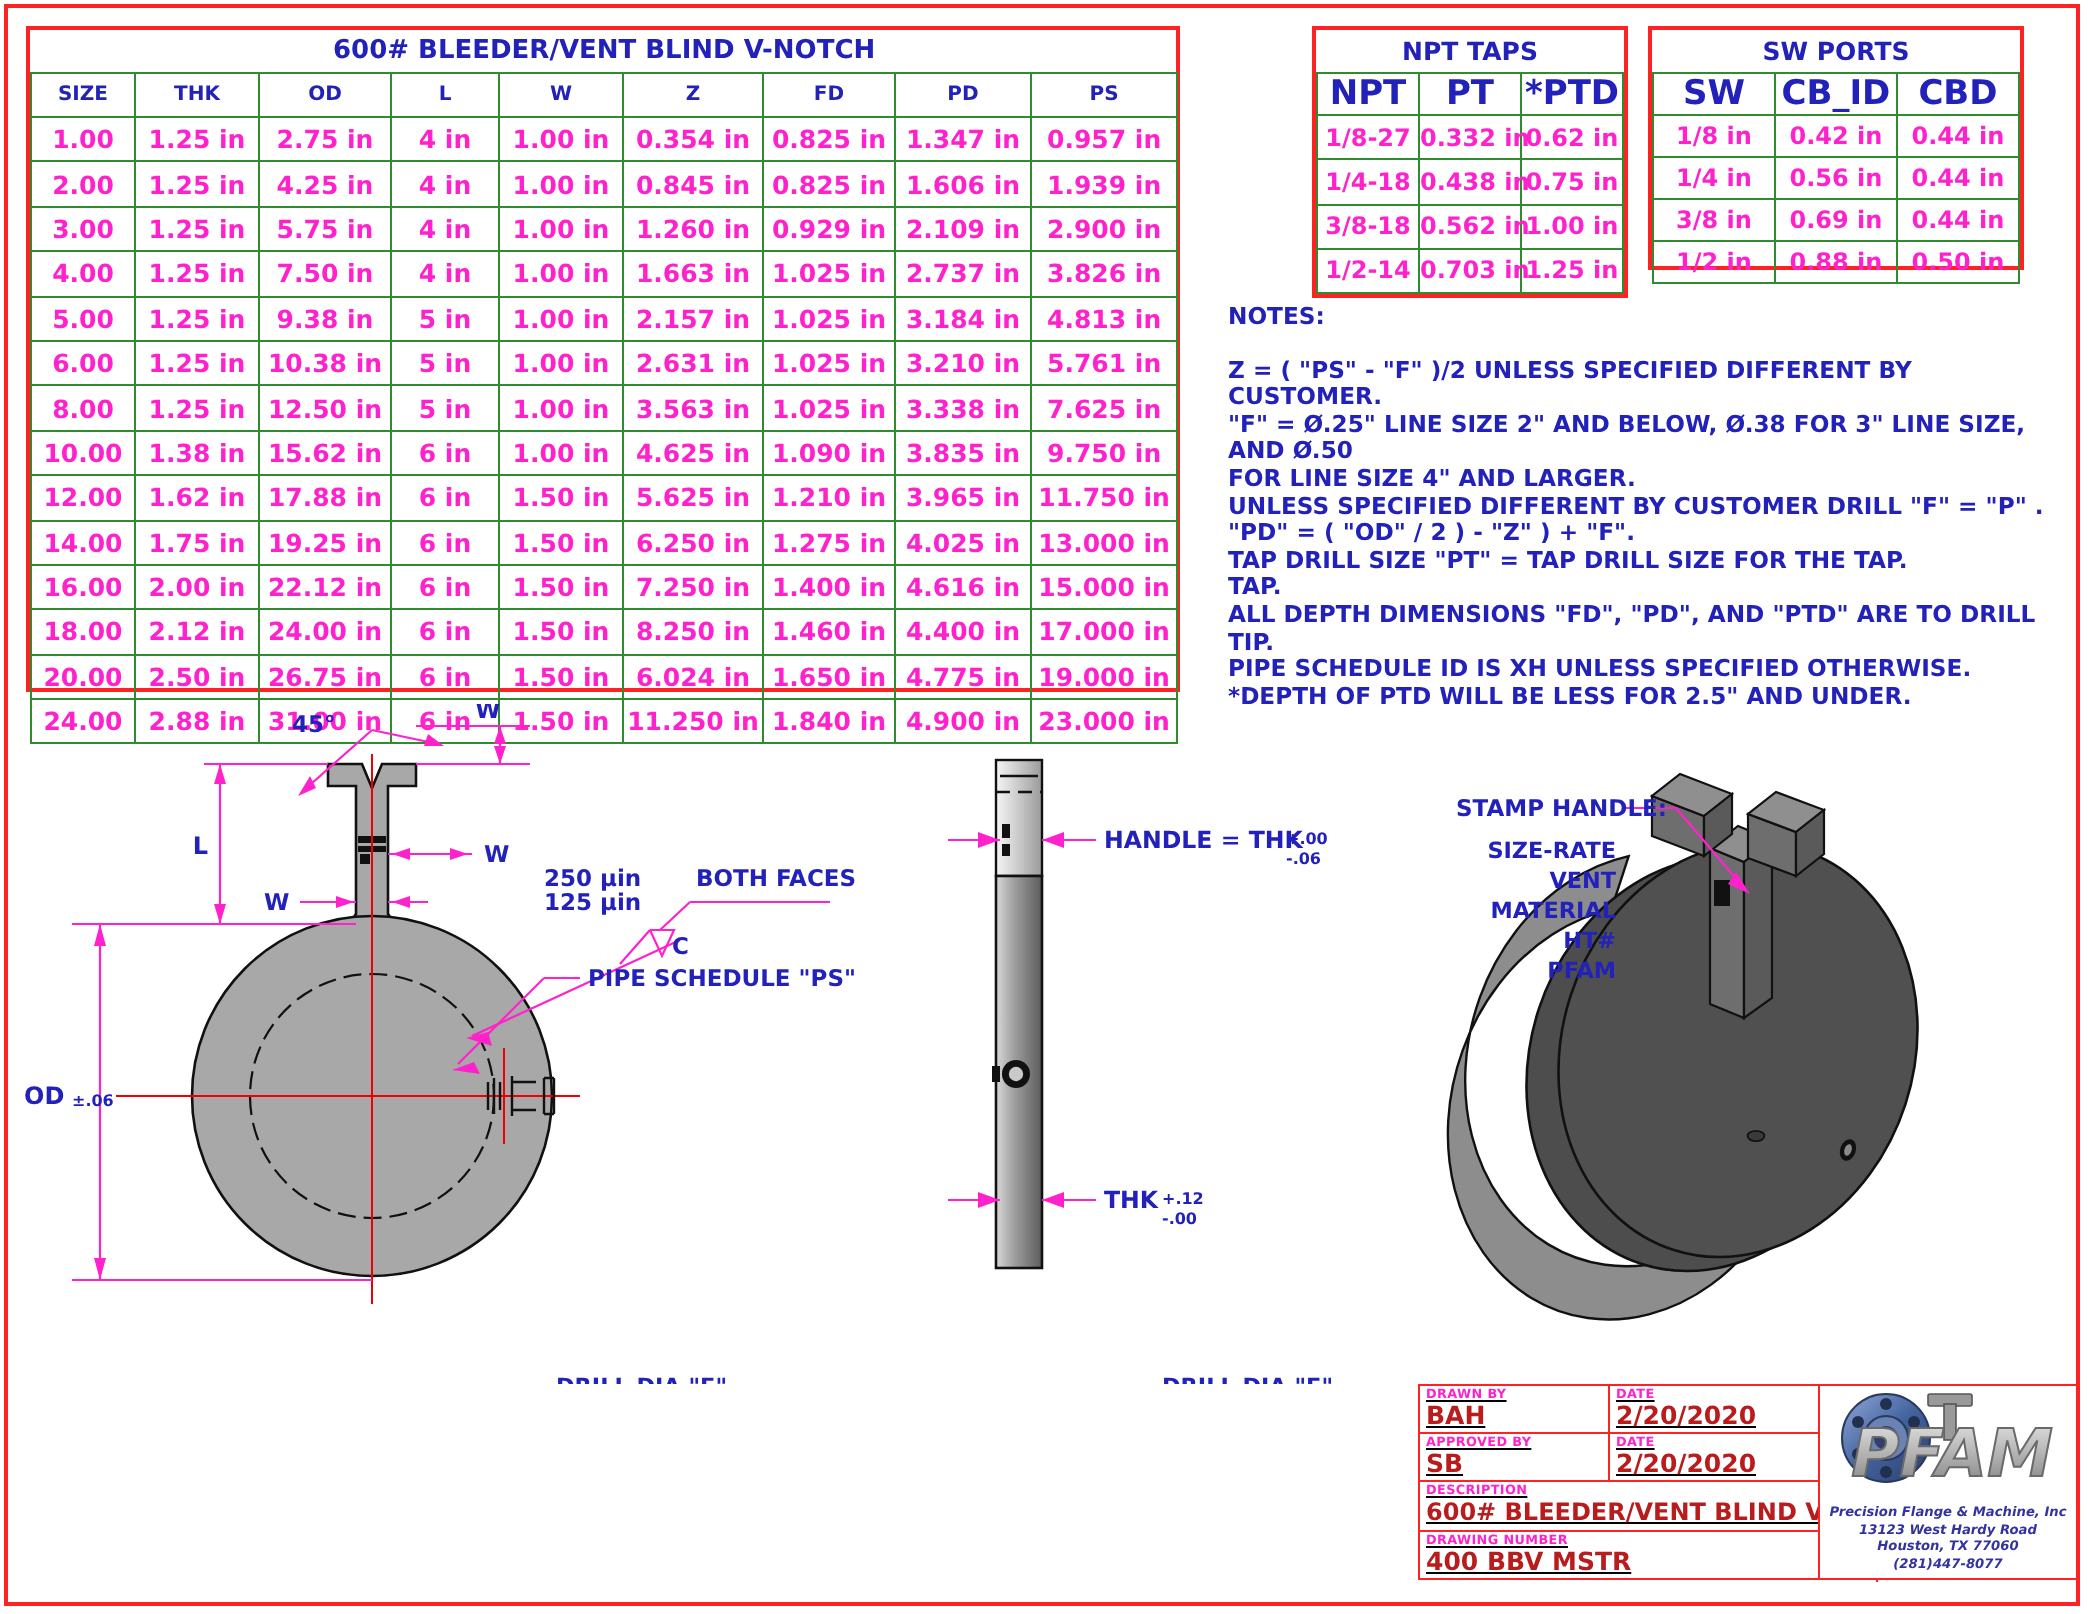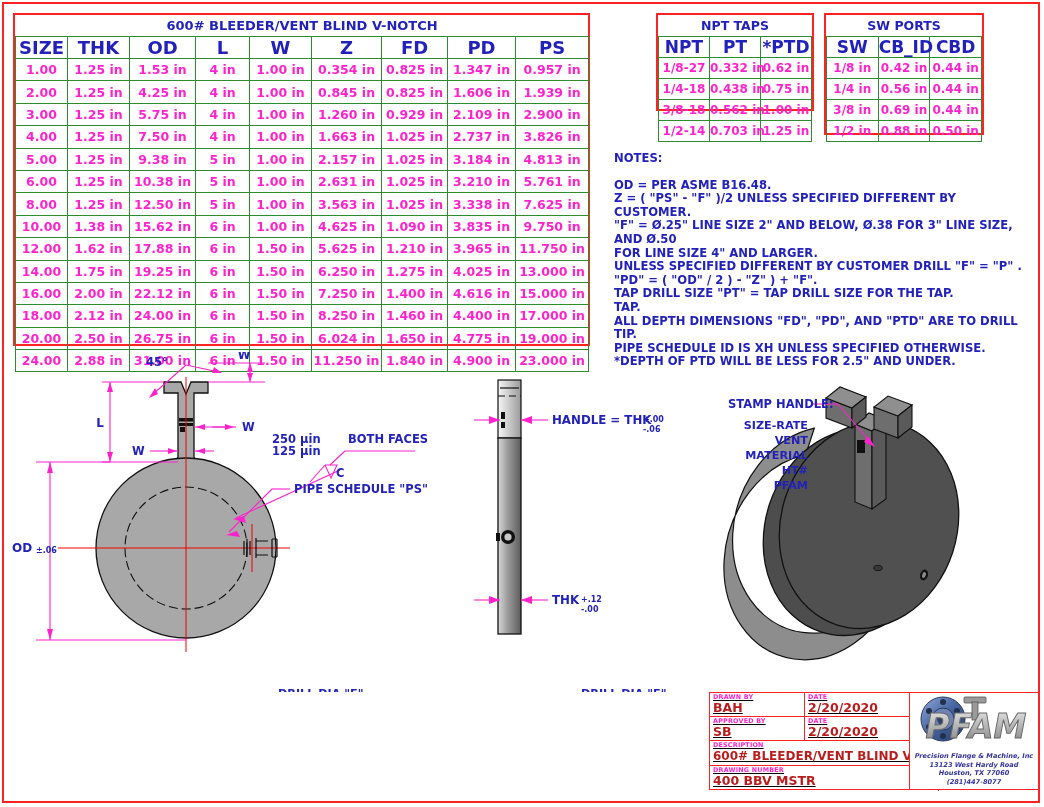--- a/index.html
+++ b/index.html
@@ -22,35 +22,35 @@
   table.dt td.v{color:#ff22cc;}
   table.dt td.title,table.dt th.title{
     color:#2222bb;border:none;font-weight:bold;
   }
   .tblbox{position:absolute;border:2px solid #ff2222;box-sizing:border-box;background:#fff;}
 
   
   #main-table-box{left:13px;top:13px;width:577px;height:333px;}
   #main-table{width:100%;height:100%;}
   #main-table .title{font-size:13px;height:21px;}
-  #main-table th{font-size:18px;height:21px;}
+  #main-table th{font-size:10px;height:21px;}
   #main-table td.v{font-size:12.5px;height:21.4px;}
   #main-table col.c0{width:52px}
   #main-table col.c1{width:62px}
   #main-table col.c2{width:66px}
   #main-table col.c3{width:54px}
   #main-table col.c4{width:62px}
   #main-table col.c5{width:70px}
   #main-table col.c6{width:66px}
   #main-table col.c7{width:68px}
   #main-table col.c8{width:73px}
 
   
-  #npt-table-box{left:656px;top:13px;width:158px;height:98px;}
-  #sw-table-box{left:824px;top:13px;width:160px;height:122px;}
+  #npt-table-box{left:656px;top:13px;width:158px;height:136px;}
+  #sw-table-box{left:824px;top:13px;width:188px;height:122px;}
   .sidetbl{width:100%;height:100%;}
   .sidetbl .title{font-size:12.5px;height:21px;}
   .sidetbl th{font-size:17px;height:20px;}
   .sidetbl td.v{font-size:12px;height:20px;}
   .sidetbl col{width:33.33%}
 
   
   #notes{
     position:absolute;left:614px;top:152px;width:420px;
     color:#2222bb;font-size:11.6px;font-weight:bold;line-height:13.6px;
@@ -117,21 +117,21 @@
           <th>Z</th>
           <th>FD</th>
           <th>PD</th>
           <th>PS</th>
         </tr>
     </thead>
     <tbody id="main-body">
         <tr>
           <td class="v">1.00</td>
           <td class="v">1.25 in</td>
-          <td class="v">1.53 in</td>
+          <td class="v">2.75 in</td>
           <td class="v">4 in</td>
           <td class="v">1.00 in</td>
           <td class="v">0.354 in</td>
           <td class="v">0.825 in</td>
           <td class="v">1.347 in</td>
           <td class="v">0.957 in</td>
         </tr>
         <tr>
           <td class="v">2.00</td>
           <td class="v">1.25 in</td>
@@ -359,21 +359,20 @@
           <td class="v">0.88 in</td>
           <td class="v">0.50 in</td>
         </tr>
       </tbody>
   </table>
 </div>
 
 <div id="notes">
   <div class="nhead">NOTES:</div>
   <div id="notes-lines">
-      <p>OD = PER ASME B16.48.</p>
       <p>Z = ( "PS" - "F" )/2 UNLESS SPECIFIED DIFFERENT BY CUSTOMER.</p>
       <p>"F"  = Ø.25" LINE SIZE 2" AND BELOW, Ø.38 FOR 3" LINE SIZE, AND Ø.50</p>
       <p>FOR LINE SIZE 4" AND LARGER.</p>
       <p>UNLESS SPECIFIED DIFFERENT BY CUSTOMER DRILL "F" = "P" .</p>
       <p>"PD" = ( "OD" / 2 ) - "Z" ) + "F".</p>
       <p>TAP DRILL SIZE "PT" = TAP DRILL SIZE FOR THE TAP.</p>
       <p>TAP.</p>
       <p>ALL DEPTH DIMENSIONS "FD", "PD", AND "PTD" ARE TO DRILL TIP.</p>
       <p>PIPE SCHEDULE ID IS XH UNLESS SPECIFIED OTHERWISE.</p>
       <p>*DEPTH OF PTD WILL BE LESS FOR 2.5" AND UNDER.</p>

